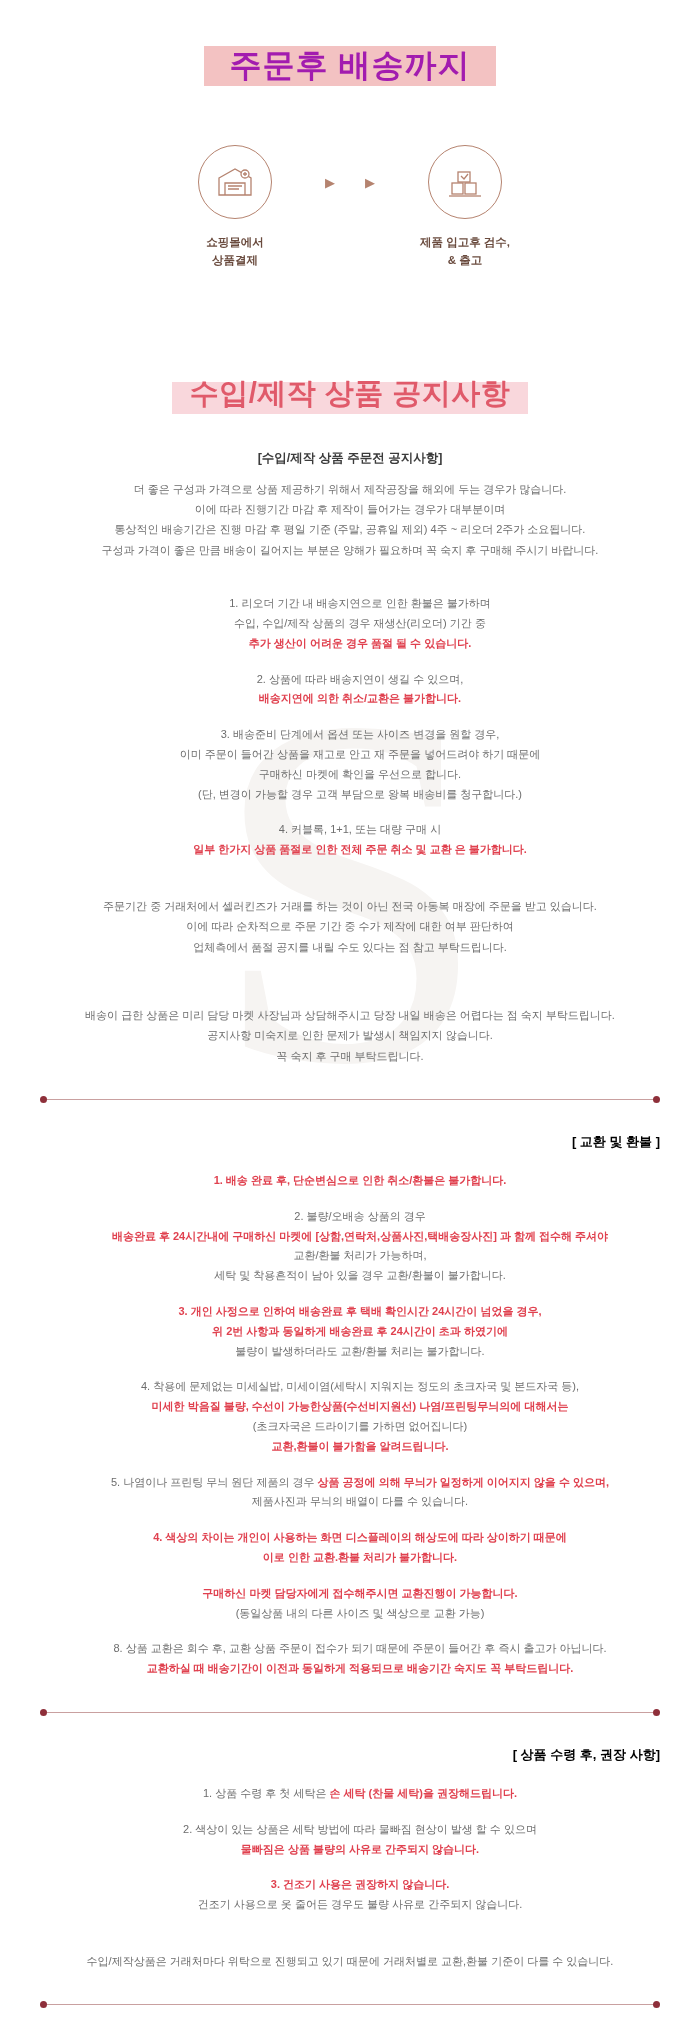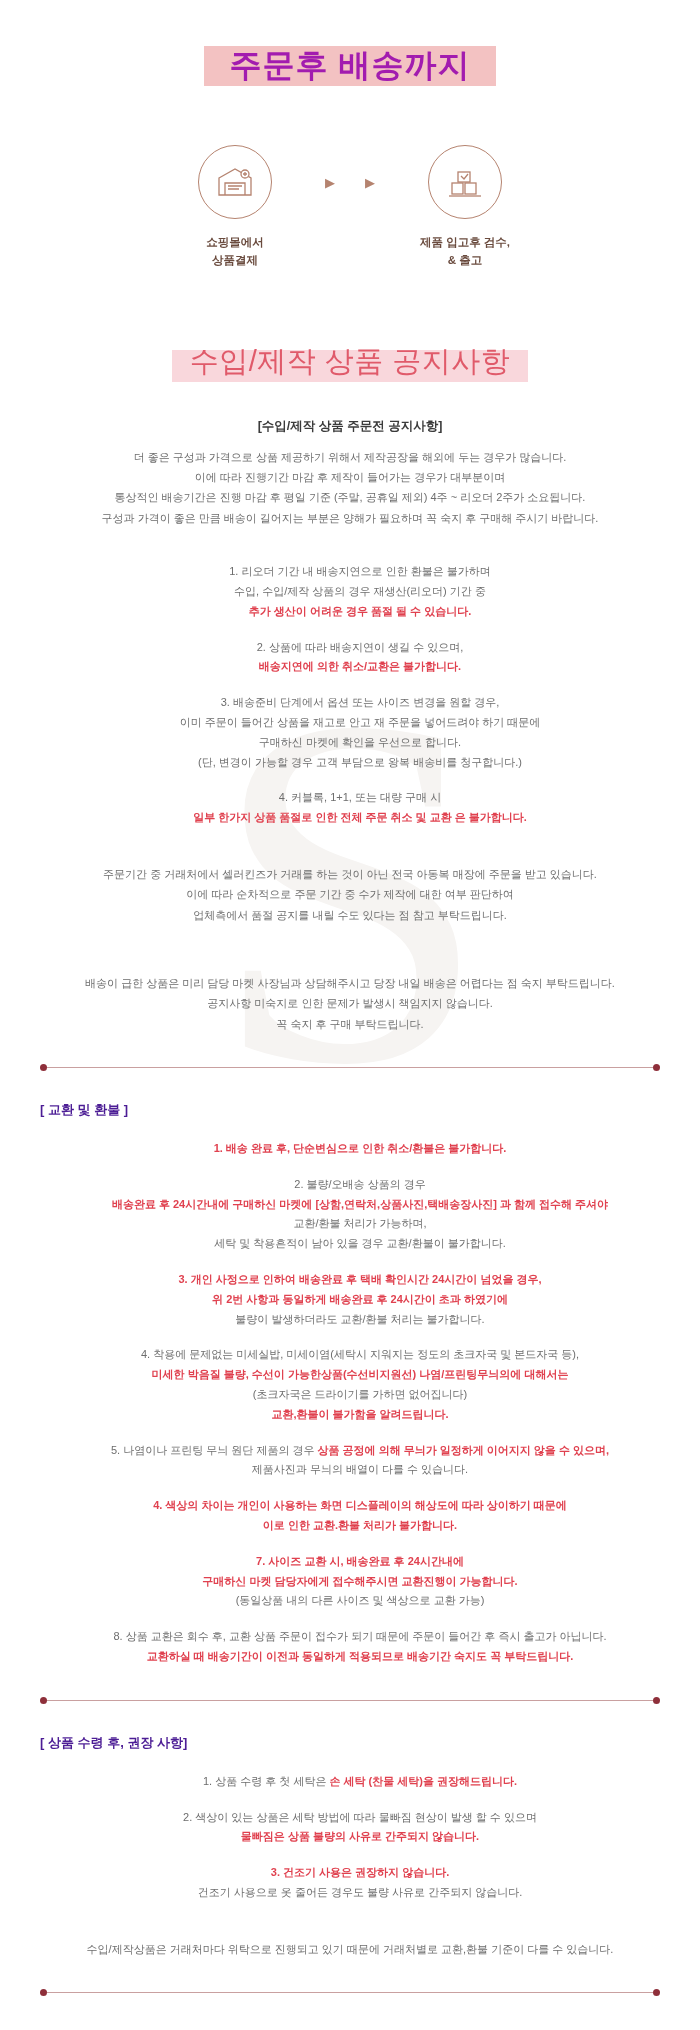--- a/index.html
+++ b/index.html
@@ -91,24 +91,25 @@
     color: #b5836f;
     font-size: 13px;
   }
 
   
   .sec2 { margin-top: 70px; text-align: center; }
   .big-title {
     display: inline-block;
     position: relative;
     font-size: 29px;
-    font-weight: normal;
+    font-weight: bold;
     color: #e05a6a;
     letter-spacing: 0.5px;
     padding: 2px 18px;
+    margin-top: 32px;
   }
   .big-title .hl2 {
     position: absolute;
     left: 0; right: 0;
     top: 10px; bottom: 2px;
     background: #f9d7dc;
     z-index: -1;
   }
 
   
@@ -134,24 +135,24 @@
     margin: 30px auto;
     display: flex; align-items: center;
   }
   .divider .line { flex: 1; height: 1px; background: #c9a0a0; }
   .divider .dot {
     width: 7px; height: 7px; border-radius: 50%;
     background: #8e2f3a;
   }
 
   .sec-head {
-    text-align: left;
+    text-align: right;
     font-size: 13px;
     font-weight: bold;
-    color: #4c1d95;
+    color: #000000;
     margin: 26px 0 20px;
   }
 
   .item { margin: 0 auto 16px; width: 640px; }
   .item .ln {
     font-size: 11px;
     line-height: 1.8;
     white-space: pre-line;
   }
   .item .ln.r { color: #e0414f; font-weight: bold; }
@@ -303,21 +304,20 @@
         <div class="ln g"><span>5. 나염이나 프린팅 무늬 원단 제품의 경우 </span><span class="red">상품 공정에 의해 무늬가 일정하게 이어지지 않을 수 있으며,</span></div>
         <div class="ln g">제품사진과 무늬의 배열이 다를 수 있습니다.</div>
       </div>
 
       <div class="item">
         <div class="ln r">4. 색상의 차이는 개인이 사용하는 화면 디스플레이의 해상도에 따라 상이하기 때문에</div>
         <div class="ln r">이로 인한 교환.환불 처리가 불가합니다.</div>
       </div>
 
       <div class="item">
-        <div class="ln r">7. 사이즈 교환 시, 배송완료 후 24시간내에</div>
         <div class="ln r">구매하신 마켓 담당자에게 접수해주시면 교환진행이 가능합니다.</div>
         <div class="ln g">(동일상품 내의 다른 사이즈 및 색상으로 교환 가능)</div>
       </div>
 
       <div class="item">
         <div class="ln g">8. 상품 교환은 회수 후, 교환 상품 주문이 접수가 되기 때문에 주문이 들어간 후 즉시 출고가 아닙니다.</div>
         <div class="ln r">교환하실 때 배송기간이 이전과 동일하게 적용되므로 배송기간 숙지도 꼭 부탁드립니다.</div>
       </div>
     </div>
 

